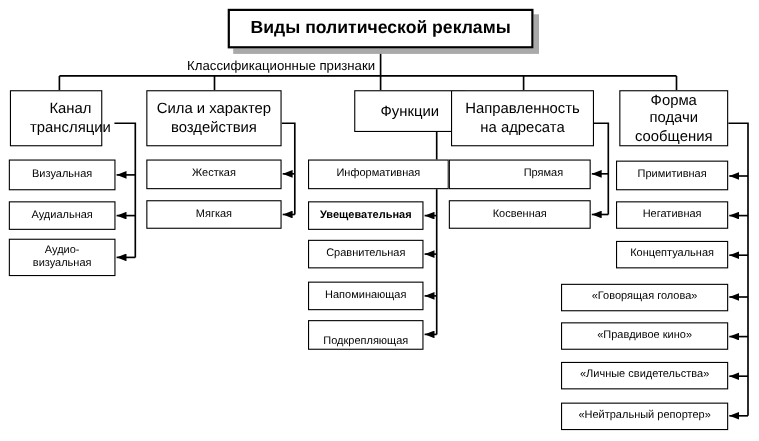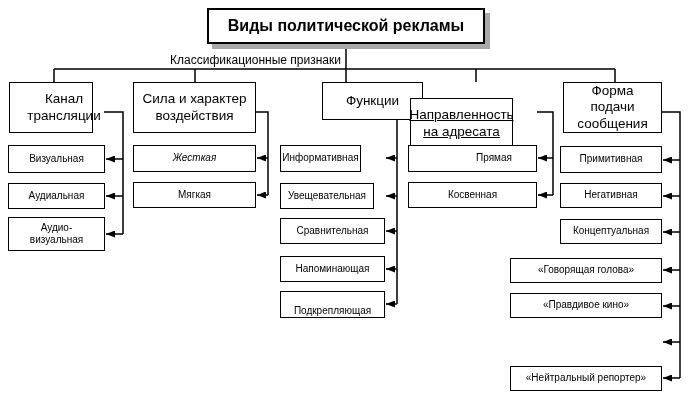--- a/index.html
+++ b/index.html
@@ -92,52 +92,52 @@
     <span>Канал
 трансляции</span>
   </div>
   <div class="box cat-box" style="left:133px; top:82px; width:123px; height:51px;">
     <span>Сила и характер
 воздействия</span>
   </div>
   <div class="box cat-box" style="left:282px; top:82px; width:101px; height:38px;margin-left:40px;">
     <span>Функции</span>
   </div>
-  <div class="box cat-box" style="left:410px; top:98px; width:103px; height:51px;text-decoration:underline;">
+  <div class="box cat-box" style="left:410px; top:82px; width:130px; height:51px;">
     <span>Направленность
 на адресата</span>
   </div>
   <div class="box cat-box" style="left:563px; top:82px; width:99px; height:51px;">
     <span>Форма
 подачи
 сообщения</span>
   </div>
 
   <div class="box leaf-box" style="left:8px; top:145px; width:97px; height:28px;">
     <span>Визуальная</span>
   </div>
   <div class="box leaf-box" style="left:8px; top:183px; width:97px; height:26px;">
     <span>Аудиальная</span>
   </div>
   <div class="box leaf-box" style="left:8px; top:217px; width:97px; height:34px;">
     <span>Аудио-
 визуальная</span>
   </div>
 
-  <div class="box leaf-box" style="left:133px; top:145px; width:123px; height:27px;font-style:italic;">
+  <div class="box leaf-box" style="left:133px; top:145px; width:123px; height:27px;">
     <span>Жесткая</span>
   </div>
   <div class="box leaf-box" style="left:133px; top:182px; width:123px; height:26px;">
     <span>Мягкая</span>
   </div>
 
-  <div class="box leaf-box" style="left:280px; top:145px; width:81px; height:27px;text-align:right;">
+  <div class="box leaf-box" style="left:280px; top:145px; width:128px; height:27px;text-align:right;">
     <span>Информативная</span>
   </div>
-  <div class="box leaf-box" style="left:280px; top:183px; width:94px; height:26px;">
+  <div class="box leaf-box" style="left:280px; top:183px; width:105px; height:26px;font-weight:bold;">
     <span>Увещевательная</span>
   </div>
   <div class="box leaf-box" style="left:280px; top:218px; width:105px; height:26px;">
     <span>Сравнительная</span>
   </div>
   <div class="box leaf-box" style="left:280px; top:256px; width:105px; height:26px;">
     <span>Напоминающая</span>
   </div>
   <div class="box leaf-box" style="left:280px; top:291px; width:105px; height:27px;align-items:flex-end;">
     <span>Подкрепляющая</span>
@@ -158,17 +158,20 @@
   </div>
   <div class="box leaf-box" style="left:560px; top:219px; width:102px; height:25px;">
     <span>Концептуальная</span>
   </div>
   <div class="box leaf-box" style="left:510px; top:293px; width:152px; height:25px;">
     <span>«Правдивое кино»</span>
   </div>
   <div class="box leaf-box" style="left:510px; top:258px; width:152px; height:25px;">
     <span>«Говорящая голова»</span>
   </div>
+  <div class="box leaf-box" style="left:510px; top:329px; width:152px; height:25px;">
+    <span>«Личные свидетельства»</span>
+  </div>
   <div class="box leaf-box" style="left:510px; top:366px; width:152px; height:25px;">
     <span>«Нейтральный репортер»</span>
   </div>
 
 </div>
 
 </body></html>

